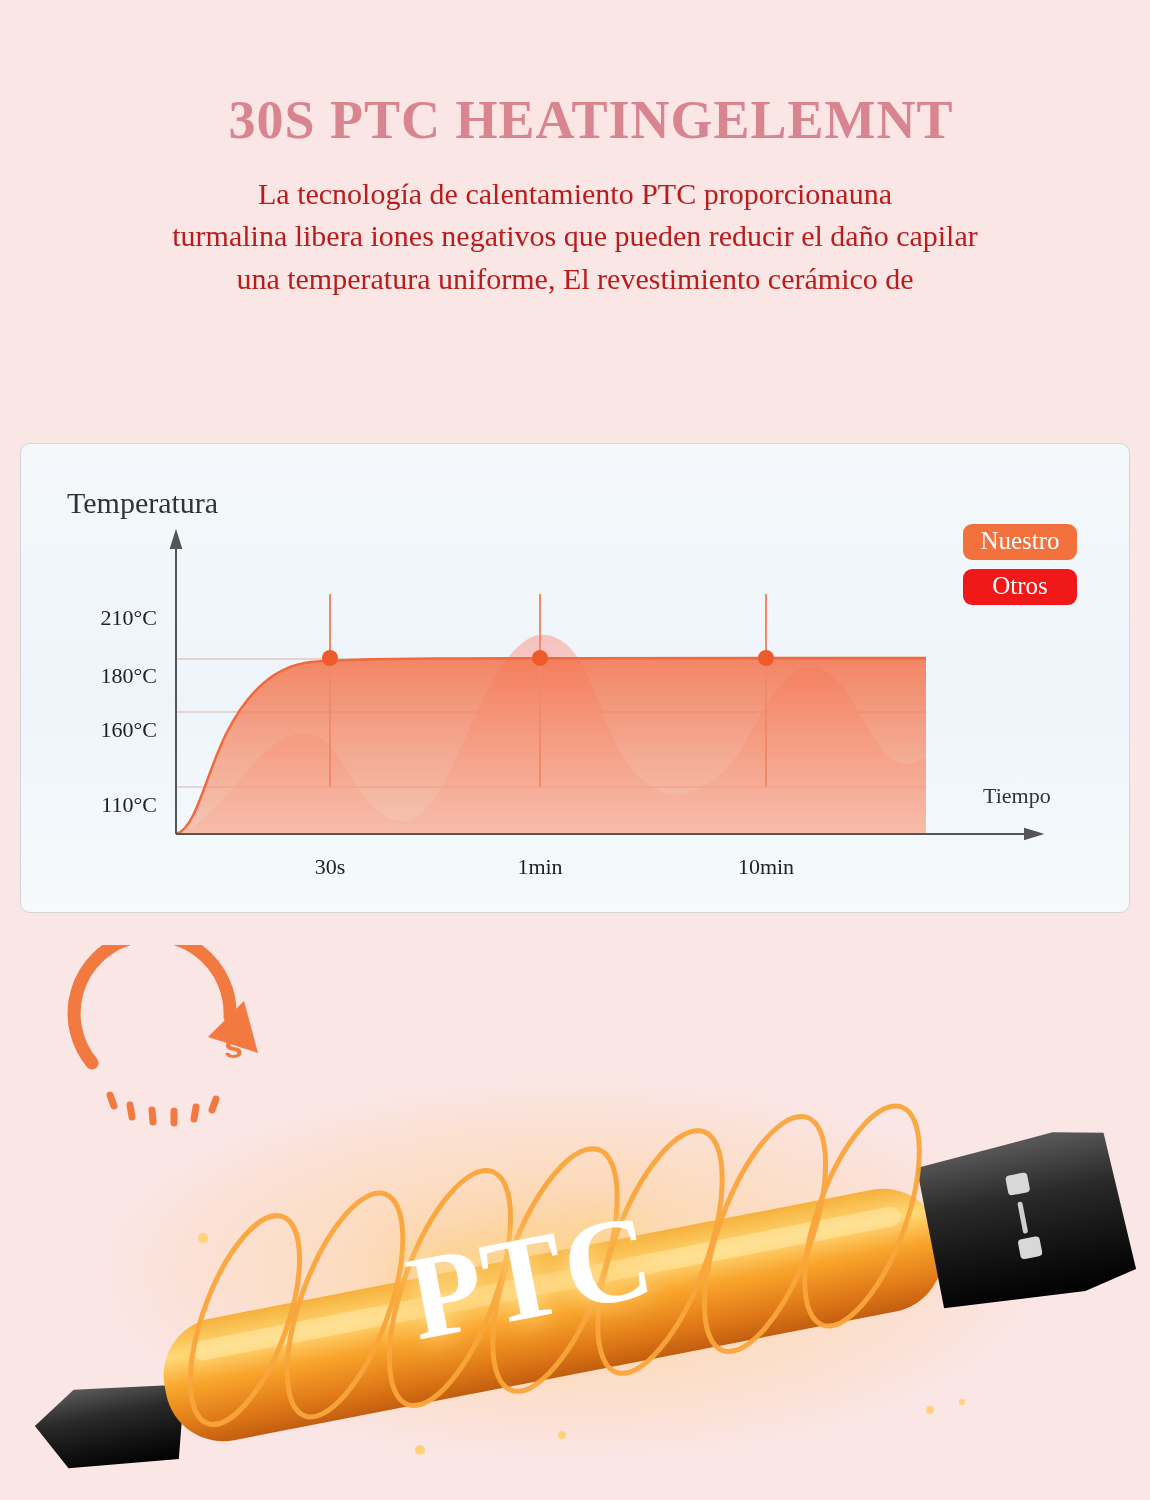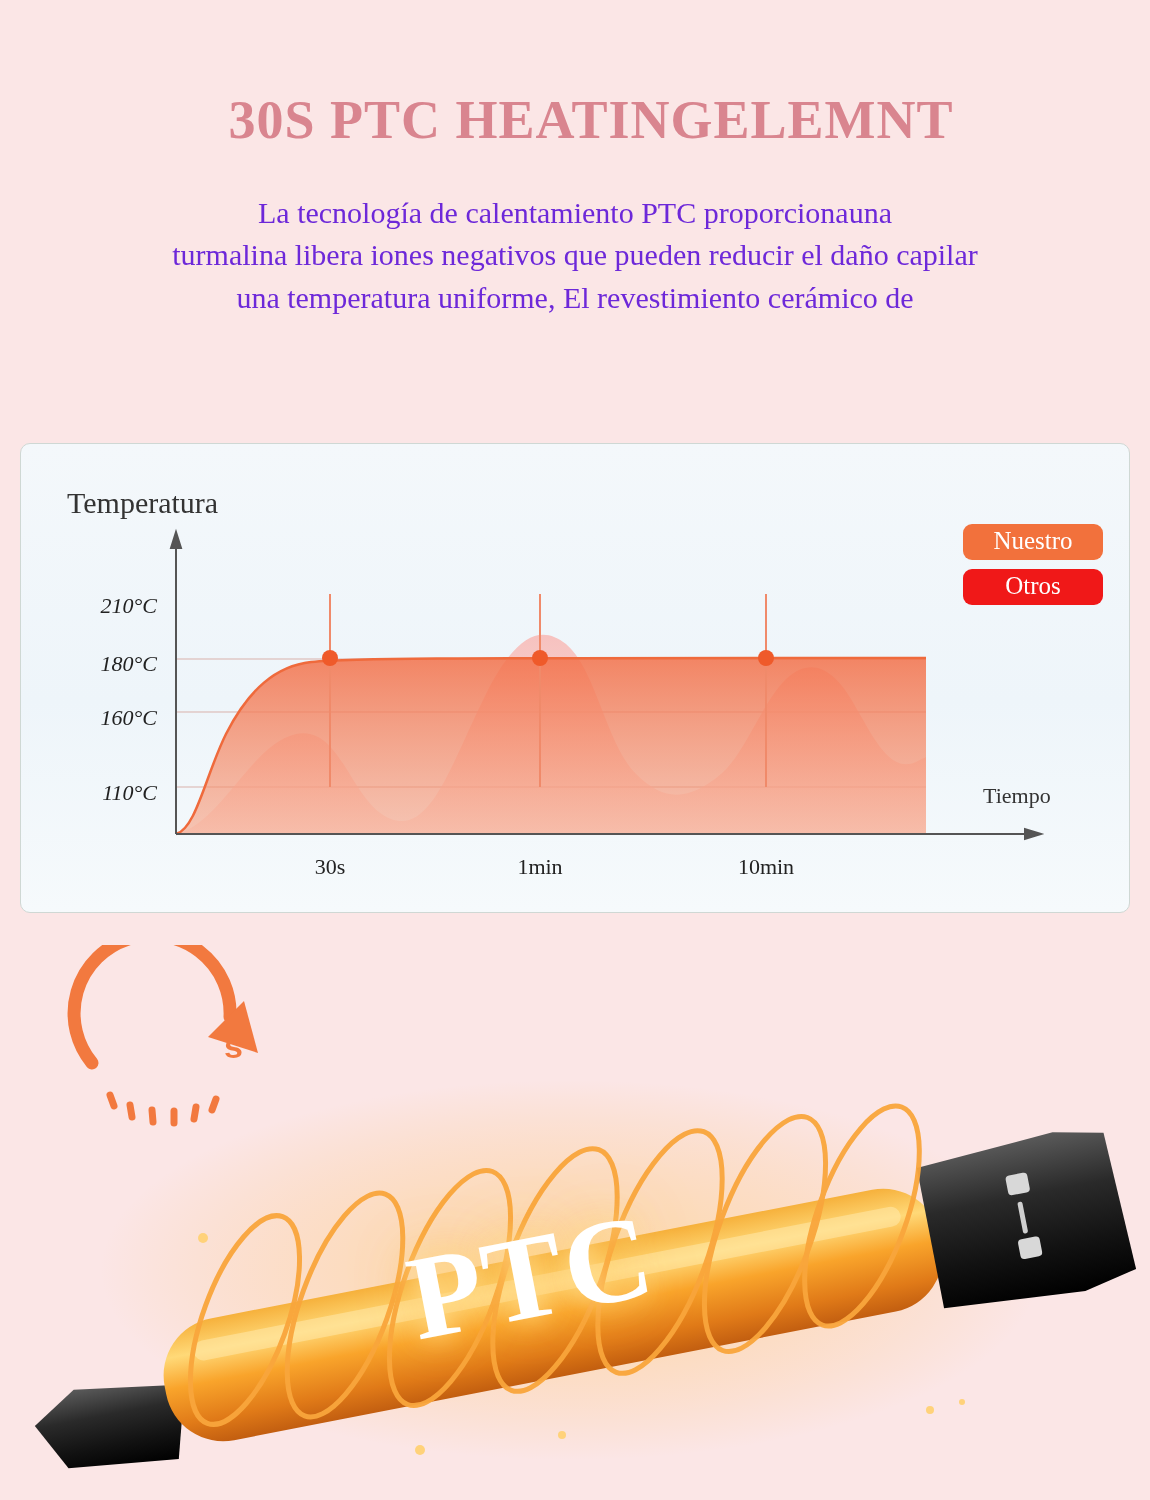--- a/index.html
+++ b/index.html
@@ -24,23 +24,23 @@
     letter-spacing: 1px;
     color: #d9858f;
     margin-top: 92px;
     line-height: 1.05;
     padding-left: 32px;
   }
   .subhead {
     text-align: center;
     font-family: "Liberation Serif", serif;
     font-size: 30px;
-    color: #6d28d9;
+    color: #b91c1c;
     line-height: 1.42;
-    margin-top: 43px;
+    margin-top: 24px;
   }
   .subhead div { white-space: nowrap; }
 
   
   .chart-card {
     position: absolute;
     left: 20px;
     top: 443px;
     width: 1110px;
     height: 470px;
@@ -71,39 +71,39 @@
 
   .ytick {
     position: absolute;
     right: 0;
     width: 100px;
     text-align: right;
     font-size: 22px;
     color: #222;
     font-family: "Liberation Serif", serif;
   }
-  .ylabels { position: absolute; left: 26px; top: 4px; width: 110px; height: 100%; font-style: italic; }
+  .ylabels { position: absolute; left: 26px; top: 16px; width: 110px; height: 100%; }
 
   .xtick {
     position: absolute;
     font-size: 22px;
     color: #222;
     transform: translateX(-50%);
     font-family: "Liberation Serif", serif;
   }
 
   .legend {
     position: absolute;
     right: 30px;
     top: 80px;
     width: 136px;
   }
   .legend-item {
     display: block;
-    width: 140px;
+    width: 114px;
     text-align: center;
     color: #fff;
     font-size: 25px;
     font-family: "Liberation Serif", serif;
     border-radius: 9px;
     padding: 3px 0 5px 0;
     margin-bottom: 9px;
     box-sizing: border-box;
   }
   .legend-ours { background: #f2713c; }

